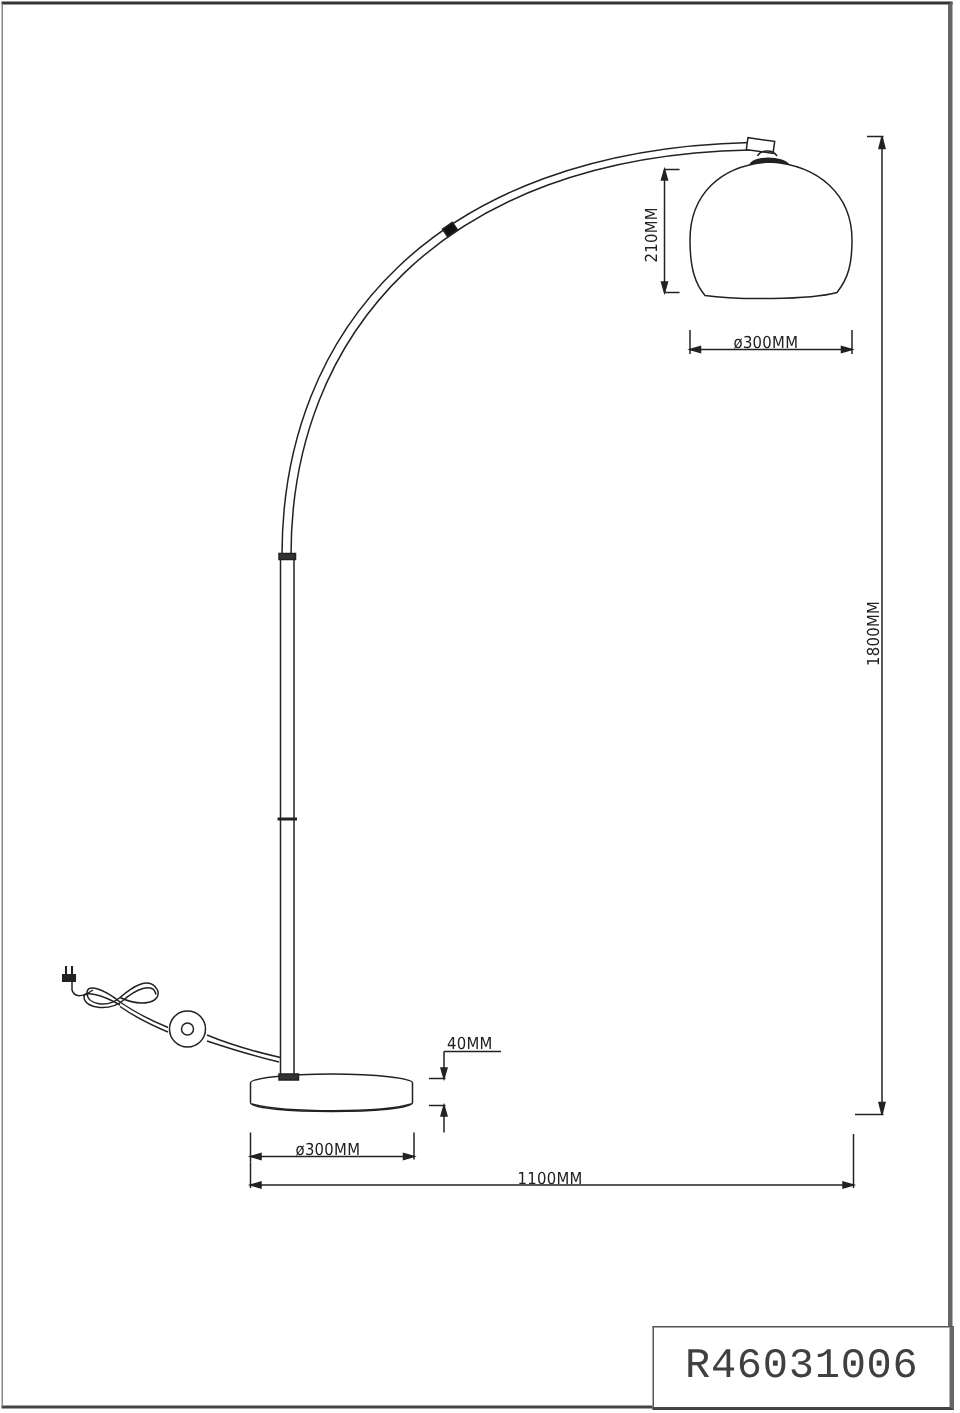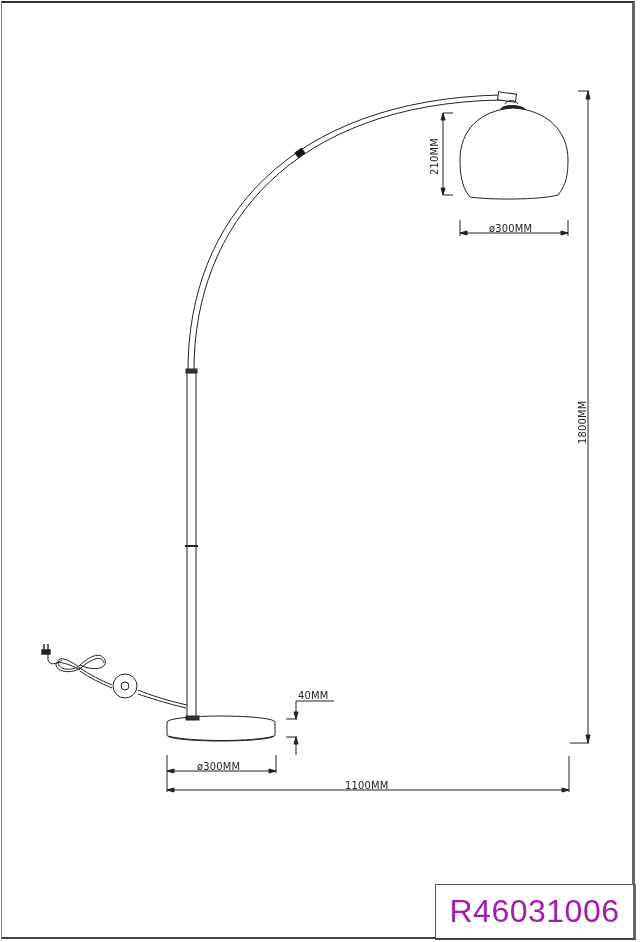--- a/index.html
+++ b/index.html
@@ -7,21 +7,21 @@
            font-family: "DejaVu Sans Mono", "Liberation Mono", monospace; }
     .sheet { position: absolute; left: 0; top: 0; width: 640px; height: 942px; }
     .frame { position: absolute; left: 1px; top: 1px; width: 634px; height: 938px;
              border-top: 2px solid #333; border-left: 1px solid #888;
              border-right: 3px solid #666; border-bottom: 2px solid #444; box-sizing: border-box; }
     svg.drawing { position: absolute; left: 0; top: 0; }
     .dim-text { font-family: "DejaVu Sans Condensed", "DejaVu Sans", sans-serif; font-size: 11px; fill: #222; letter-spacing: 0.2px; }
     .code-box { position: absolute; left: 435px; top: 884px; width: 201px; height: 56px;
                 border: 1px solid #555; border-right: 3px solid #666; border-bottom: 2px solid #444;
                 box-sizing: border-box; background: #fff; display: flex; align-items: center; justify-content: center; }
-    .code-text { font-family: Liberation Sans, sans-serif; font-size: 32px; font-weight: normal; color: #a21caf; letter-spacing: 0.5px; }
+    .code-text { font-family: Liberation Mono, monospace; font-size: 28px; font-weight: normal; color: #404040; letter-spacing: 0.5px; }
   </style>
 </head>
 <body>
 
 <div class="sheet">
   <div class="frame"></div>
 
   <svg class="drawing" width="640" height="942" viewBox="0 0 640 942">
     <g fill="none" stroke="#222" stroke-width="1">
 

